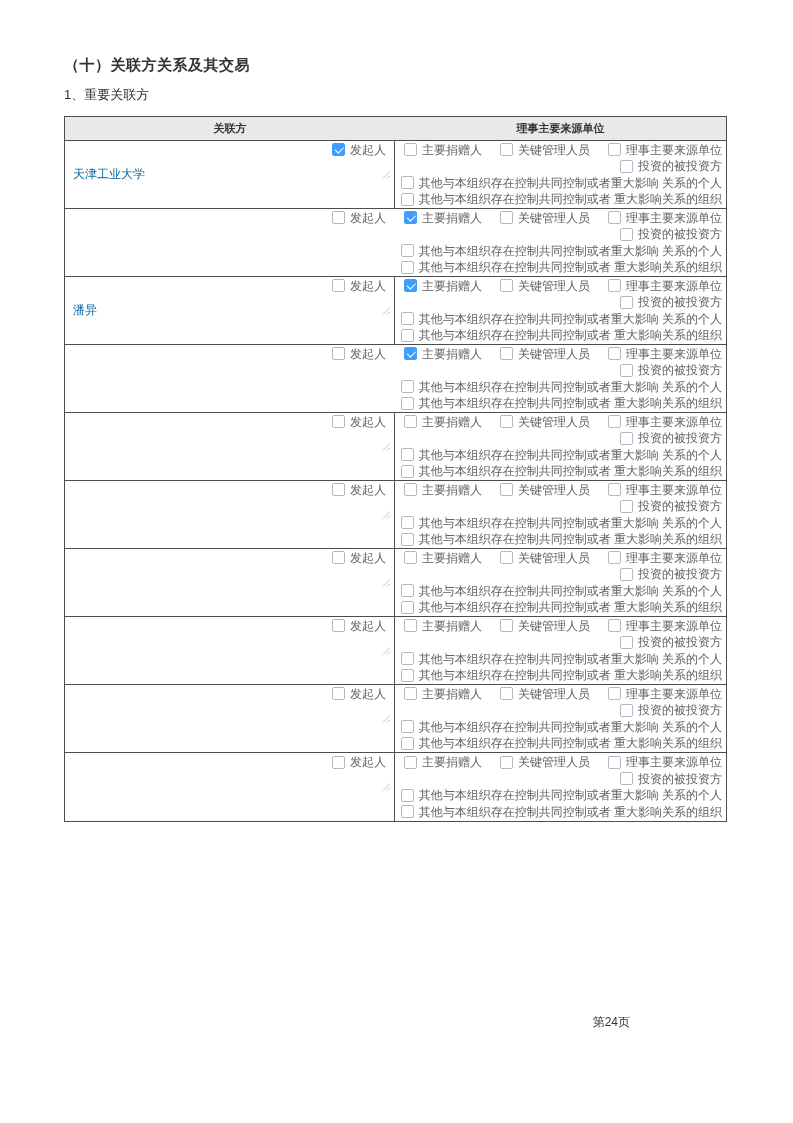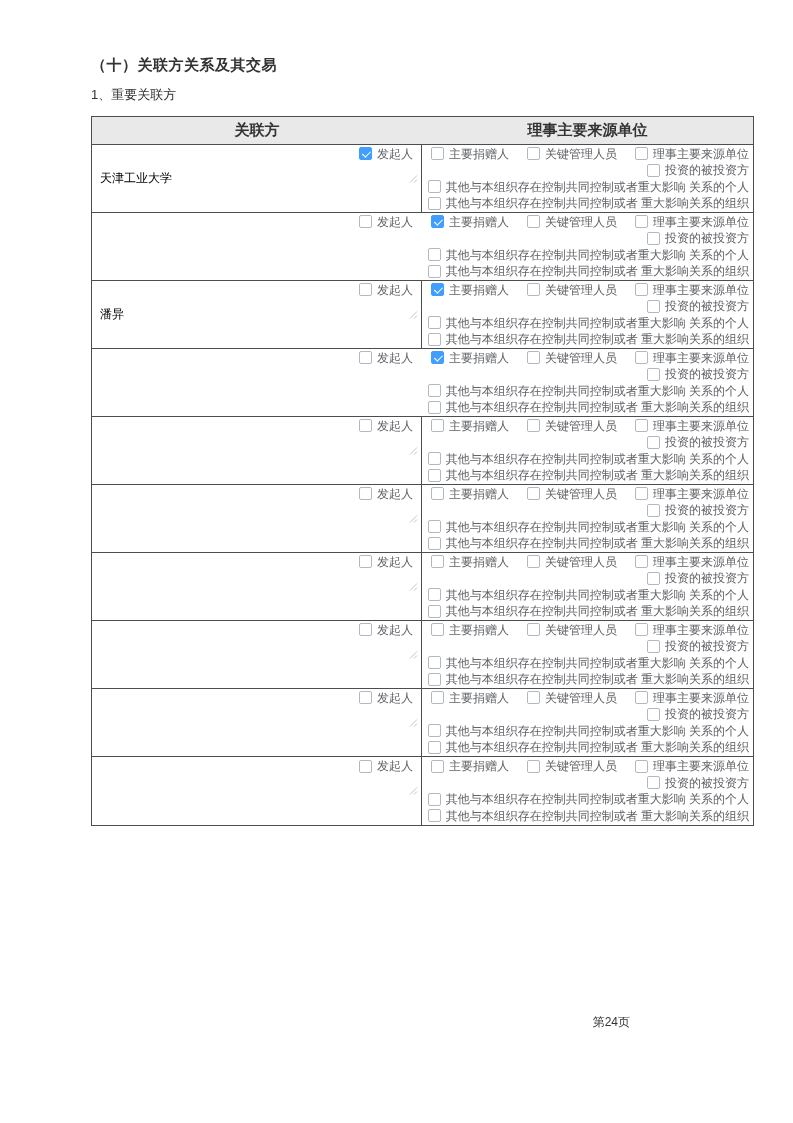--- a/index.html
+++ b/index.html
@@ -6,21 +6,21 @@
   html,body { background:#fff; }
   body {
     width:793px; height:1123px;
     font-family:"Liberation Sans","DejaVu Sans",sans-serif;
     color:#333;
   }
   .page {
     position:relative;
     width:630px; height:1123px;
     background:#fff;
-    padding:56px 64px 0 91px;
+    padding:56px 64px 0 64px;
   }
   .section-title {
     font-size:15px;
     font-weight:bold;
     color:#333;
     letter-spacing:0.5px;
     margin-bottom:11px;
   }
   .sub-title {
     font-size:13px;
@@ -32,21 +32,21 @@
     width:663px;
     border:1px solid #4d4d4d;
     background:#fff;
   }
   .thead {
     display:flex;
     background:#e9e9e9;
     border-bottom:1px solid #4d4d4d;
   }
   .th {
-    font-size:15px;
+    font-size:11px;
     font-weight:bold;
     color:#333;
     text-align:center;
     padding:4px 2px;
   }
   .col1 { width:330px; flex:none; }
   .col2 { flex:1; }
   .tr {
     display:flex;
     height:68px;
@@ -54,21 +54,21 @@
   }
   .tr:last-child { border-bottom:none; }
   .td { min-width:0; }
   .name-cell {
     position:relative;
     border-right:1px solid #4d4d4d;
     display:flex;
     align-items:center;
     padding:0 10px 0 8px;
     font-size:12px;
-    color:#000000;
+    color:#0369a1;
   }
   .grip {
     position:absolute;
     right:3px;
     top:50%;
     transform:translateY(-50%);
     opacity:0.9;
   }
   .opts {
     display:flex;

